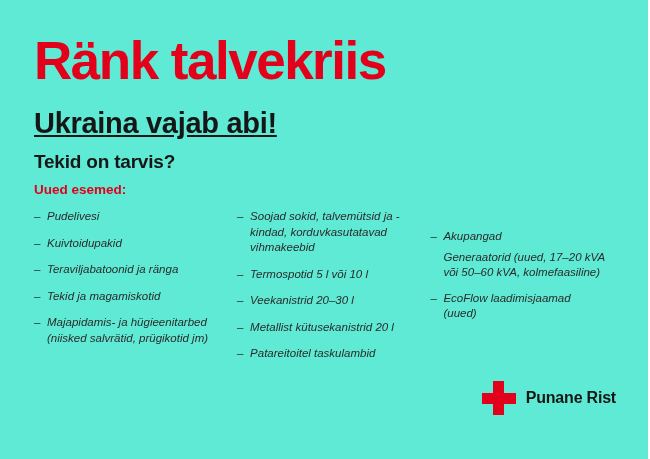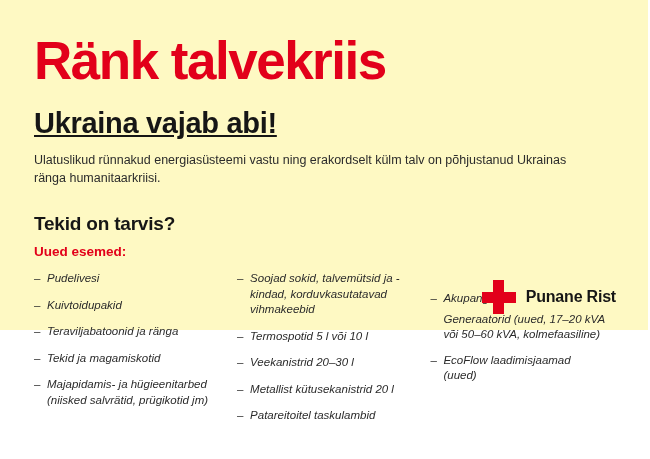--- a/index.html
+++ b/index.html
@@ -11,24 +11,24 @@
     width: 650px;
     height: 459px;
     font-family: "Liberation Sans", sans-serif;
     color: #1a1a1a;
     overflow: hidden;
     position: relative;
   }
   .page {
     position: relative;
     width: 650px;
-    height: 330px;
+    height: 459px;
     box-sizing: border-box;
     padding: 34px 34px 20px 34px;
-    background: #fef9c3;
+    background: #5eead4;
   }
   .headline {
     font-size: 53px;
     line-height: 1.0;
     font-weight: bold;
     color: #e2001a;
     letter-spacing: -1.5px;
     margin: 0 0 20px 0;
     white-space: nowrap;
   }
@@ -99,21 +99,21 @@
     padding-left: 13px;
     margin-top: -6px;
     margin-bottom: 10px;
   }
   ul.items > li.sub::before {
     content: "";
   }
   .logo-block {
     position: absolute;
     right: 34px;
-    bottom: 16px;
+    bottom: 44px;
     display: flex;
     align-items: center;
     gap: 10px;
   }
   .cross {
     position: relative;
     width: 34px;
     height: 34px;
   }
   .cross::before, .cross::after {
@@ -150,21 +150,20 @@
 </style>
 </head>
 <body>
 
 <div class="page">
 
   <h1 class="headline">Ränk talvekriis</h1>
 
   <h2 class="subhead">Ukraina vajab abi!</h2>
 
-  <p class="intro">Ulatuslikud rünnakud energiasüsteemi vastu ning erakordselt külm talv on põhjustanud Ukrainas ränga humanitaarkriisi.</p>
 
   <h3 class="section-title">Tekid on tarvis?</h3>
   <div class="section-sub">Uued esemed:</div>
 
   <div class="columns">
 
     <div class="col col-1">
       <ul class="items">
         <li>Pudelivesi</li>
         <li>Kuivtoidupakid</li>

